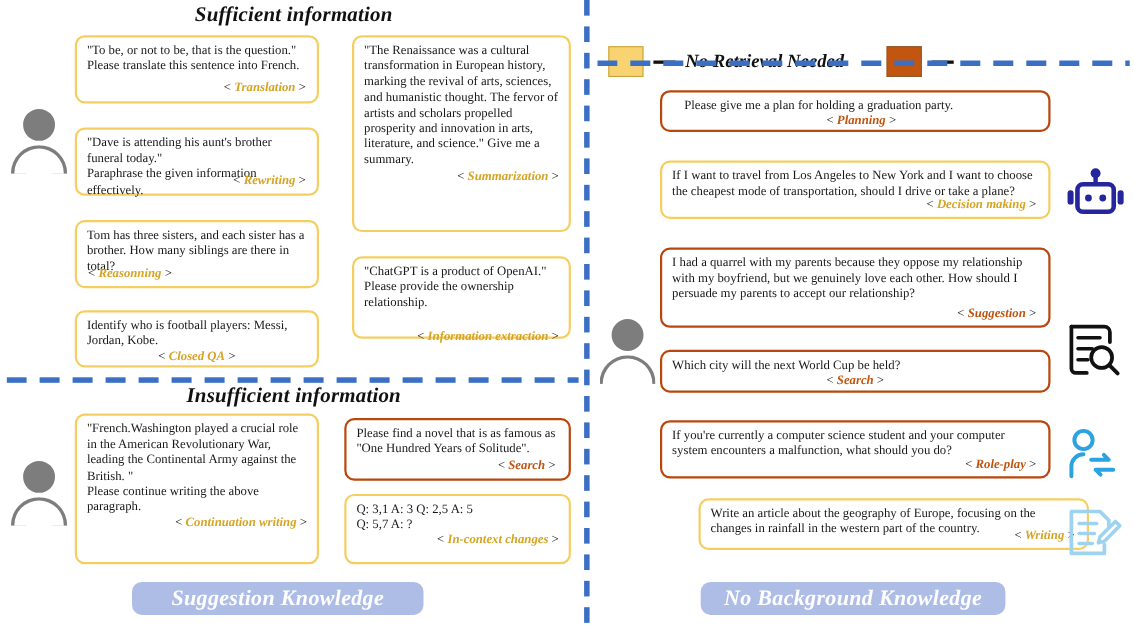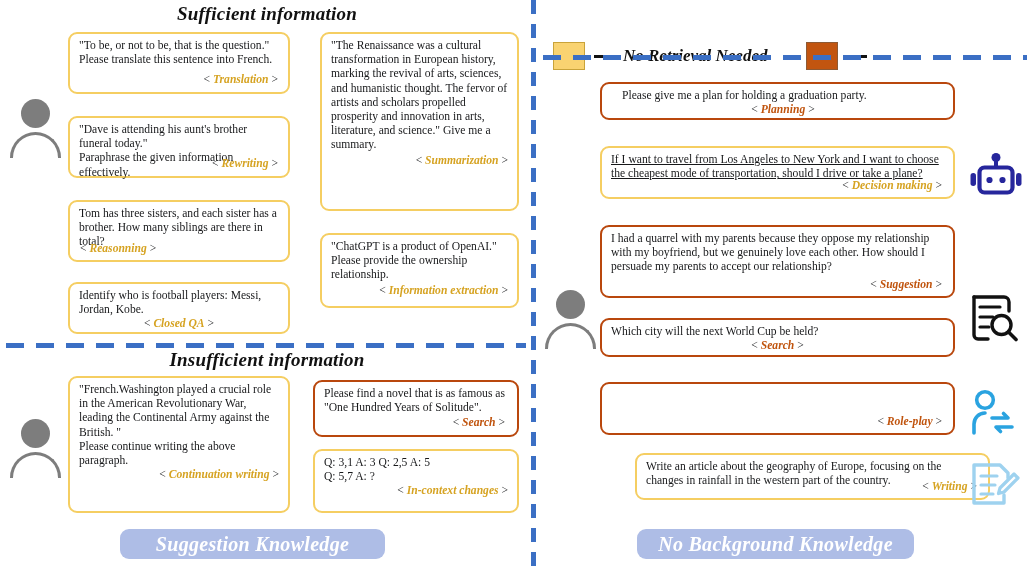--- a/index.html
+++ b/index.html
@@ -154,21 +154,21 @@
   <div class="prompt-box box-yellow" style="left:320px;top:32px;width:199px;height:179px;">
     <div>"The Renaissance was a cultural transformation in European history, marking the revival of arts, sciences, and humanistic thought. The fervor of artists and scholars propelled prosperity and innovation in arts, literature, and science." Give me a summary.</div>
     <div class="tag-line-right" style="margin-top:1px;">
       <span class="angle">&lt;&nbsp;</span><span class="tag tag-yellow">Summarization</span><span class="angle">&nbsp;&gt;</span>
     </div>
   </div>
 
   <div class="prompt-box box-yellow" style="left:320px;top:233px;width:199px;height:75px;">
     <div style="white-space:pre-line;">"ChatGPT is a product of OpenAI."
 Please provide the ownership relationship.</div>
-    <div class="tag-line-right" style="margin-top:1px;">
+    <div class="tag-line-right" style="margin-top:16px;">
       <span class="angle">&lt;&nbsp;</span><span class="tag tag-yellow">Information extraction</span><span class="angle">&nbsp;&gt;</span>
     </div>
   </div>
 
   <div class="h-divider" id="left-h-divider"></div>
 
   <div class="section-title" id="insufficient-title">Insufficient information</div>
 
   <div class="avatar" style="left:10px;top:419px;">
     <div class="head"></div>
@@ -225,21 +225,21 @@
   <div class="body"></div>
 </div>
 
 <div class="prompt-box box-orange" style="left:600px;top:82px;width:355px;height:38px;padding-left:20px;">
   <div>Please give me a plan for holding a graduation party.</div>
   <div class="tag-line">
     <span class="angle">&lt;&nbsp;</span><span class="tag tag-orange">Planning</span><span class="angle">&nbsp;&gt;</span>
   </div>
 </div>
 
-<div class="prompt-box box-yellow" style="left:600px;top:146px;width:355px;height:53px;text-decoration:underline;">
+<div class="prompt-box box-yellow" style="left:600px;top:146px;width:355px;height:53px;">
   <div>If I want to travel from Los Angeles to New York and I want to choose the cheapest mode of transportation, should I drive or take a plane?</div>
   <div style="position:absolute;right:11px;bottom:4px;">
     <span class="angle">&lt;&nbsp;</span><span class="tag tag-yellow">Decision making</span><span class="angle">&nbsp;&gt;</span>
   </div>
 </div>
 
 <div class="prompt-box box-orange" style="left:600px;top:225px;width:355px;height:73px;">
   <div>I had a quarrel with my parents because they oppose my relationship with my boyfriend, but we genuinely love each other. How should I persuade my parents to accept our relationship?</div>
   <div style="position:absolute;right:11px;bottom:4px;">
     <span class="angle">&lt;&nbsp;</span><span class="tag tag-orange">Suggestion</span><span class="angle">&nbsp;&gt;</span>
@@ -247,20 +247,21 @@
 </div>
 
 <div class="prompt-box box-orange" style="left:600px;top:318px;width:355px;height:39px;">
   <div>Which city will the next World Cup be held?</div>
   <div class="tag-line">
     <span class="angle">&lt;&nbsp;</span><span class="tag tag-orange">Search</span><span class="angle">&nbsp;&gt;</span>
   </div>
 </div>
 
 <div class="prompt-box box-orange" style="left:600px;top:382px;width:355px;height:53px;">
+  <div>If you're currently a computer science student and your computer system encounters a malfunction, what should you do?</div>
   <div style="position:absolute;right:11px;bottom:4px;">
     <span class="angle">&lt;&nbsp;</span><span class="tag tag-orange">Role-play</span><span class="angle">&nbsp;&gt;</span>
   </div>
 </div>
 
 <div class="prompt-box box-yellow" style="left:635px;top:453px;width:355px;height:47px;">
   <div>Write an article about the geography of Europe, focusing on the changes in rainfall in the western part of the country.</div>
   <div style="position:absolute;right:11px;bottom:4px;">
     <span class="angle">&lt;&nbsp;</span><span class="tag tag-yellow">Writing</span><span class="angle">&nbsp;&gt;</span>
   </div>

